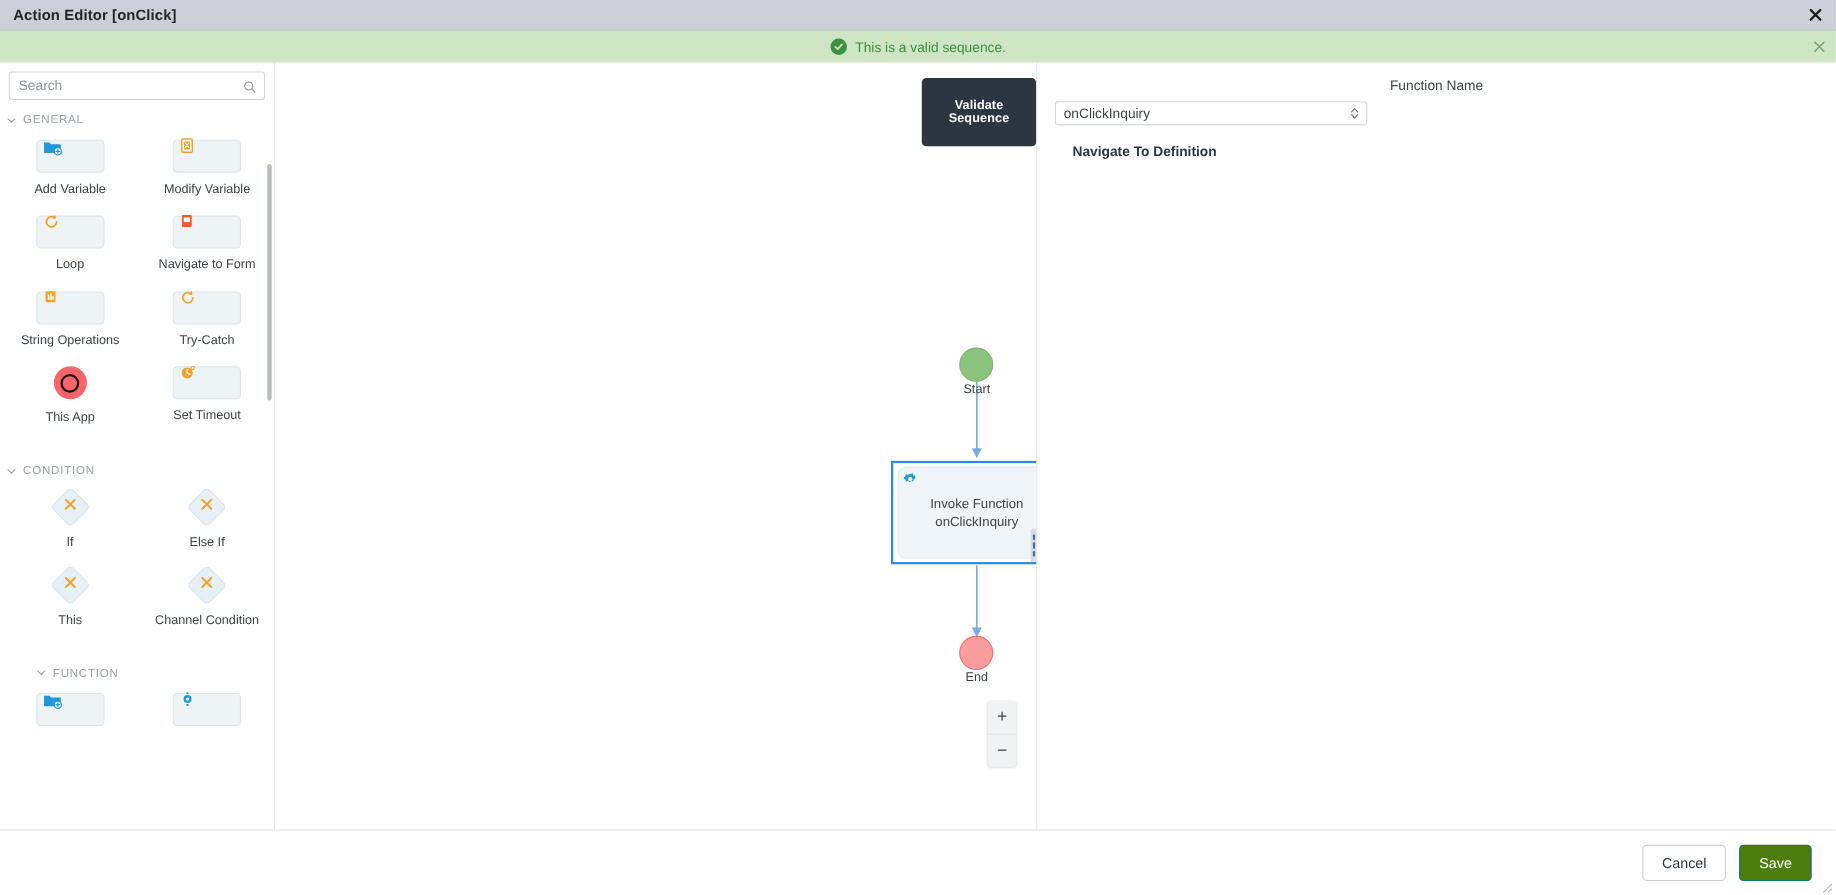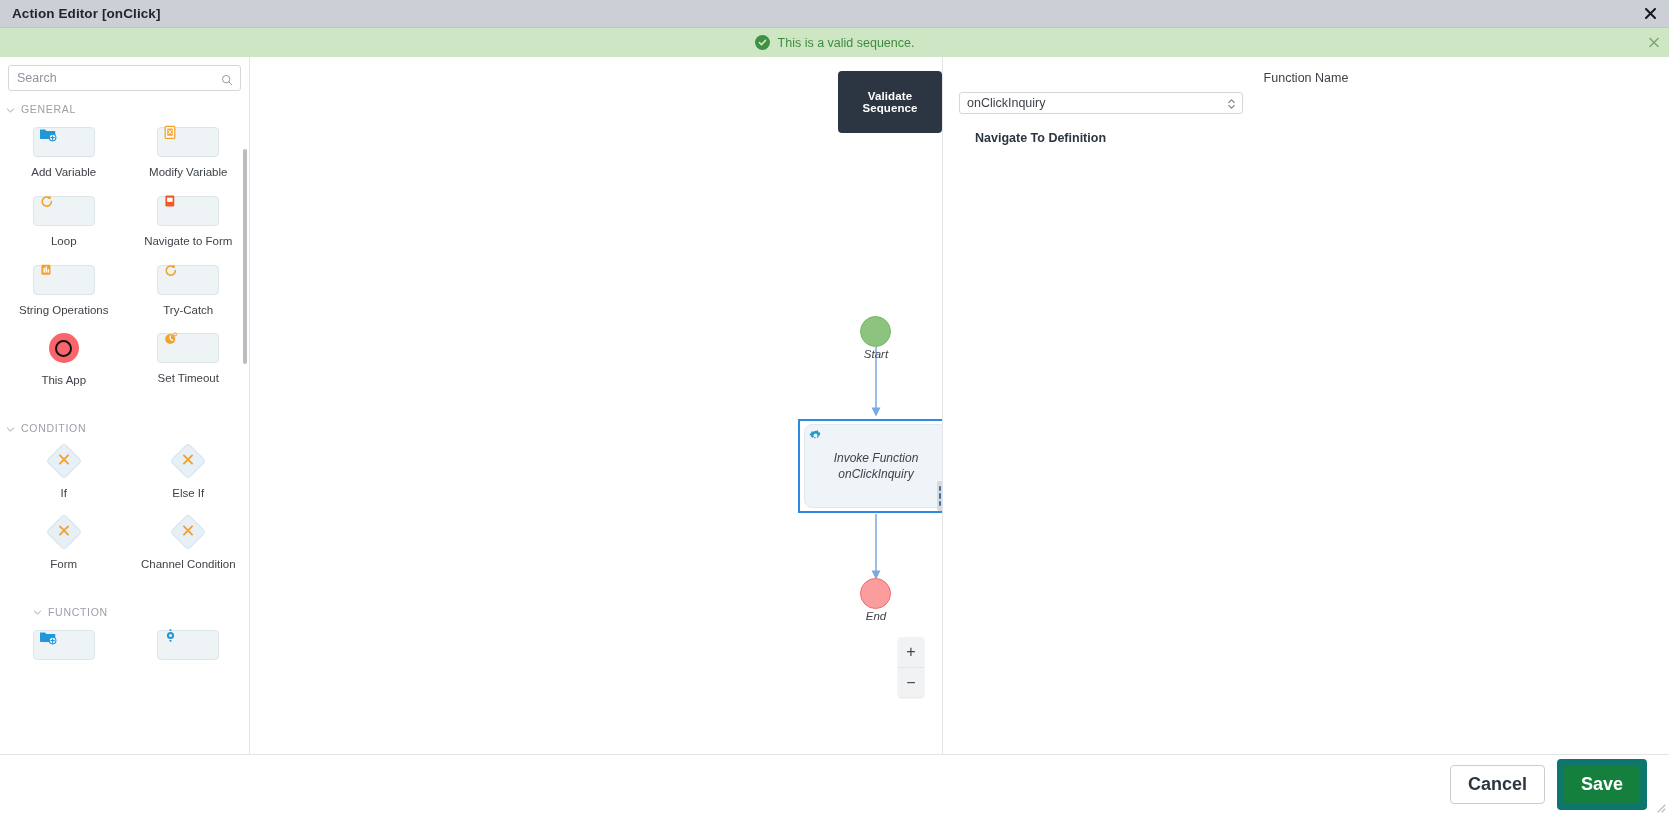--- a/index.html
+++ b/index.html
@@ -125,21 +125,21 @@
   .canvas-area {
     flex: 1; position: relative; background: #fff; overflow: hidden;
     border-right: 1px solid #e3e5e8;
   }
   .validate-btn {
     position: absolute; top: 14px; left: 588px;
     background: #2b3642; color: #fff; border: none; border-radius: 4px;
     font-family: inherit; font-size: 11.5px; font-weight: bold;
     padding: 19px 12px; cursor: pointer; letter-spacing: .1px;
   }
-  .flow { position: absolute; left: 0; top: 0; width: 100%; height: 100%; font-style: italic; }
+  .flow { position: absolute; left: 12px; top: 0; width: 100%; height: 100%; }
 
   .node-start, .node-end {
     position: absolute; width: 31px; height: 31px; border-radius: 50%;
   }
   .node-start { background: #8bc37f; border: 1px solid #79b46c; }
   .node-end { background: #fb9d9d; border: 1.5px solid #f26b6b; }
   .node-caption {
     position: absolute; font-size: 11.5px; color: #3e4349;
     text-align: center; width: 80px;
   }
@@ -197,25 +197,25 @@
   }
 
   
   .footer {
     height: 60px; flex: none; background: #fff;
     border-top: 1px solid #e3e5e8;
     display: flex; align-items: center; justify-content: flex-end;
     gap: 12px; padding-right: 22px; position: relative;
   }
   .btn {
-    font-family: inherit; font-size: 18px; font-weight: bold;
+    font-family: inherit; font-size: 13px; font-weight: normal;
     border-radius: 4px; padding: 8px 17px; cursor: pointer;
   }
   .btn-cancel { background: #fff; color: #2b3642; border: 1px solid #c9ced4; }
-  .btn-save { background: #15803d; color: #fff; border: 7px solid #0f766e; }
+  .btn-save { background: #4d7c0f; color: #fff; border: 1px solid #0f766e; }
   .resize-grip {
     position: absolute; right: 3px; bottom: 3px; width: 12px; height: 12px;
   }
 </style>
 </head>
 <body>
 
 <div class="app">
 
   <div class="titlebar">
@@ -402,21 +402,21 @@
           </div>
 
           <div class="p-item">
             <div class="p-thumb diamond">
               <span class="glyph">
                 <svg width="13" height="13" viewBox="0 0 14 14" aria-hidden="true">
                   <path d="M2.6 2.6 L11.4 11.4 M11.4 2.6 L2.6 11.4" stroke="#f2a22b" stroke-width="2" stroke-linecap="round"></path>
                 </svg>
               </span>
             </div>
-            <div class="p-label">Form</div>
+            <div class="p-label">This</div>
           </div>
 
           <div class="p-item">
             <div class="p-thumb diamond">
               <span class="glyph">
                 <svg width="13" height="13" viewBox="0 0 14 14" aria-hidden="true">
                   <path d="M2.6 2.6 L11.4 11.4 M11.4 2.6 L2.6 11.4" stroke="#f2a22b" stroke-width="2" stroke-linecap="round"></path>
                 </svg>
               </span>
             </div>

